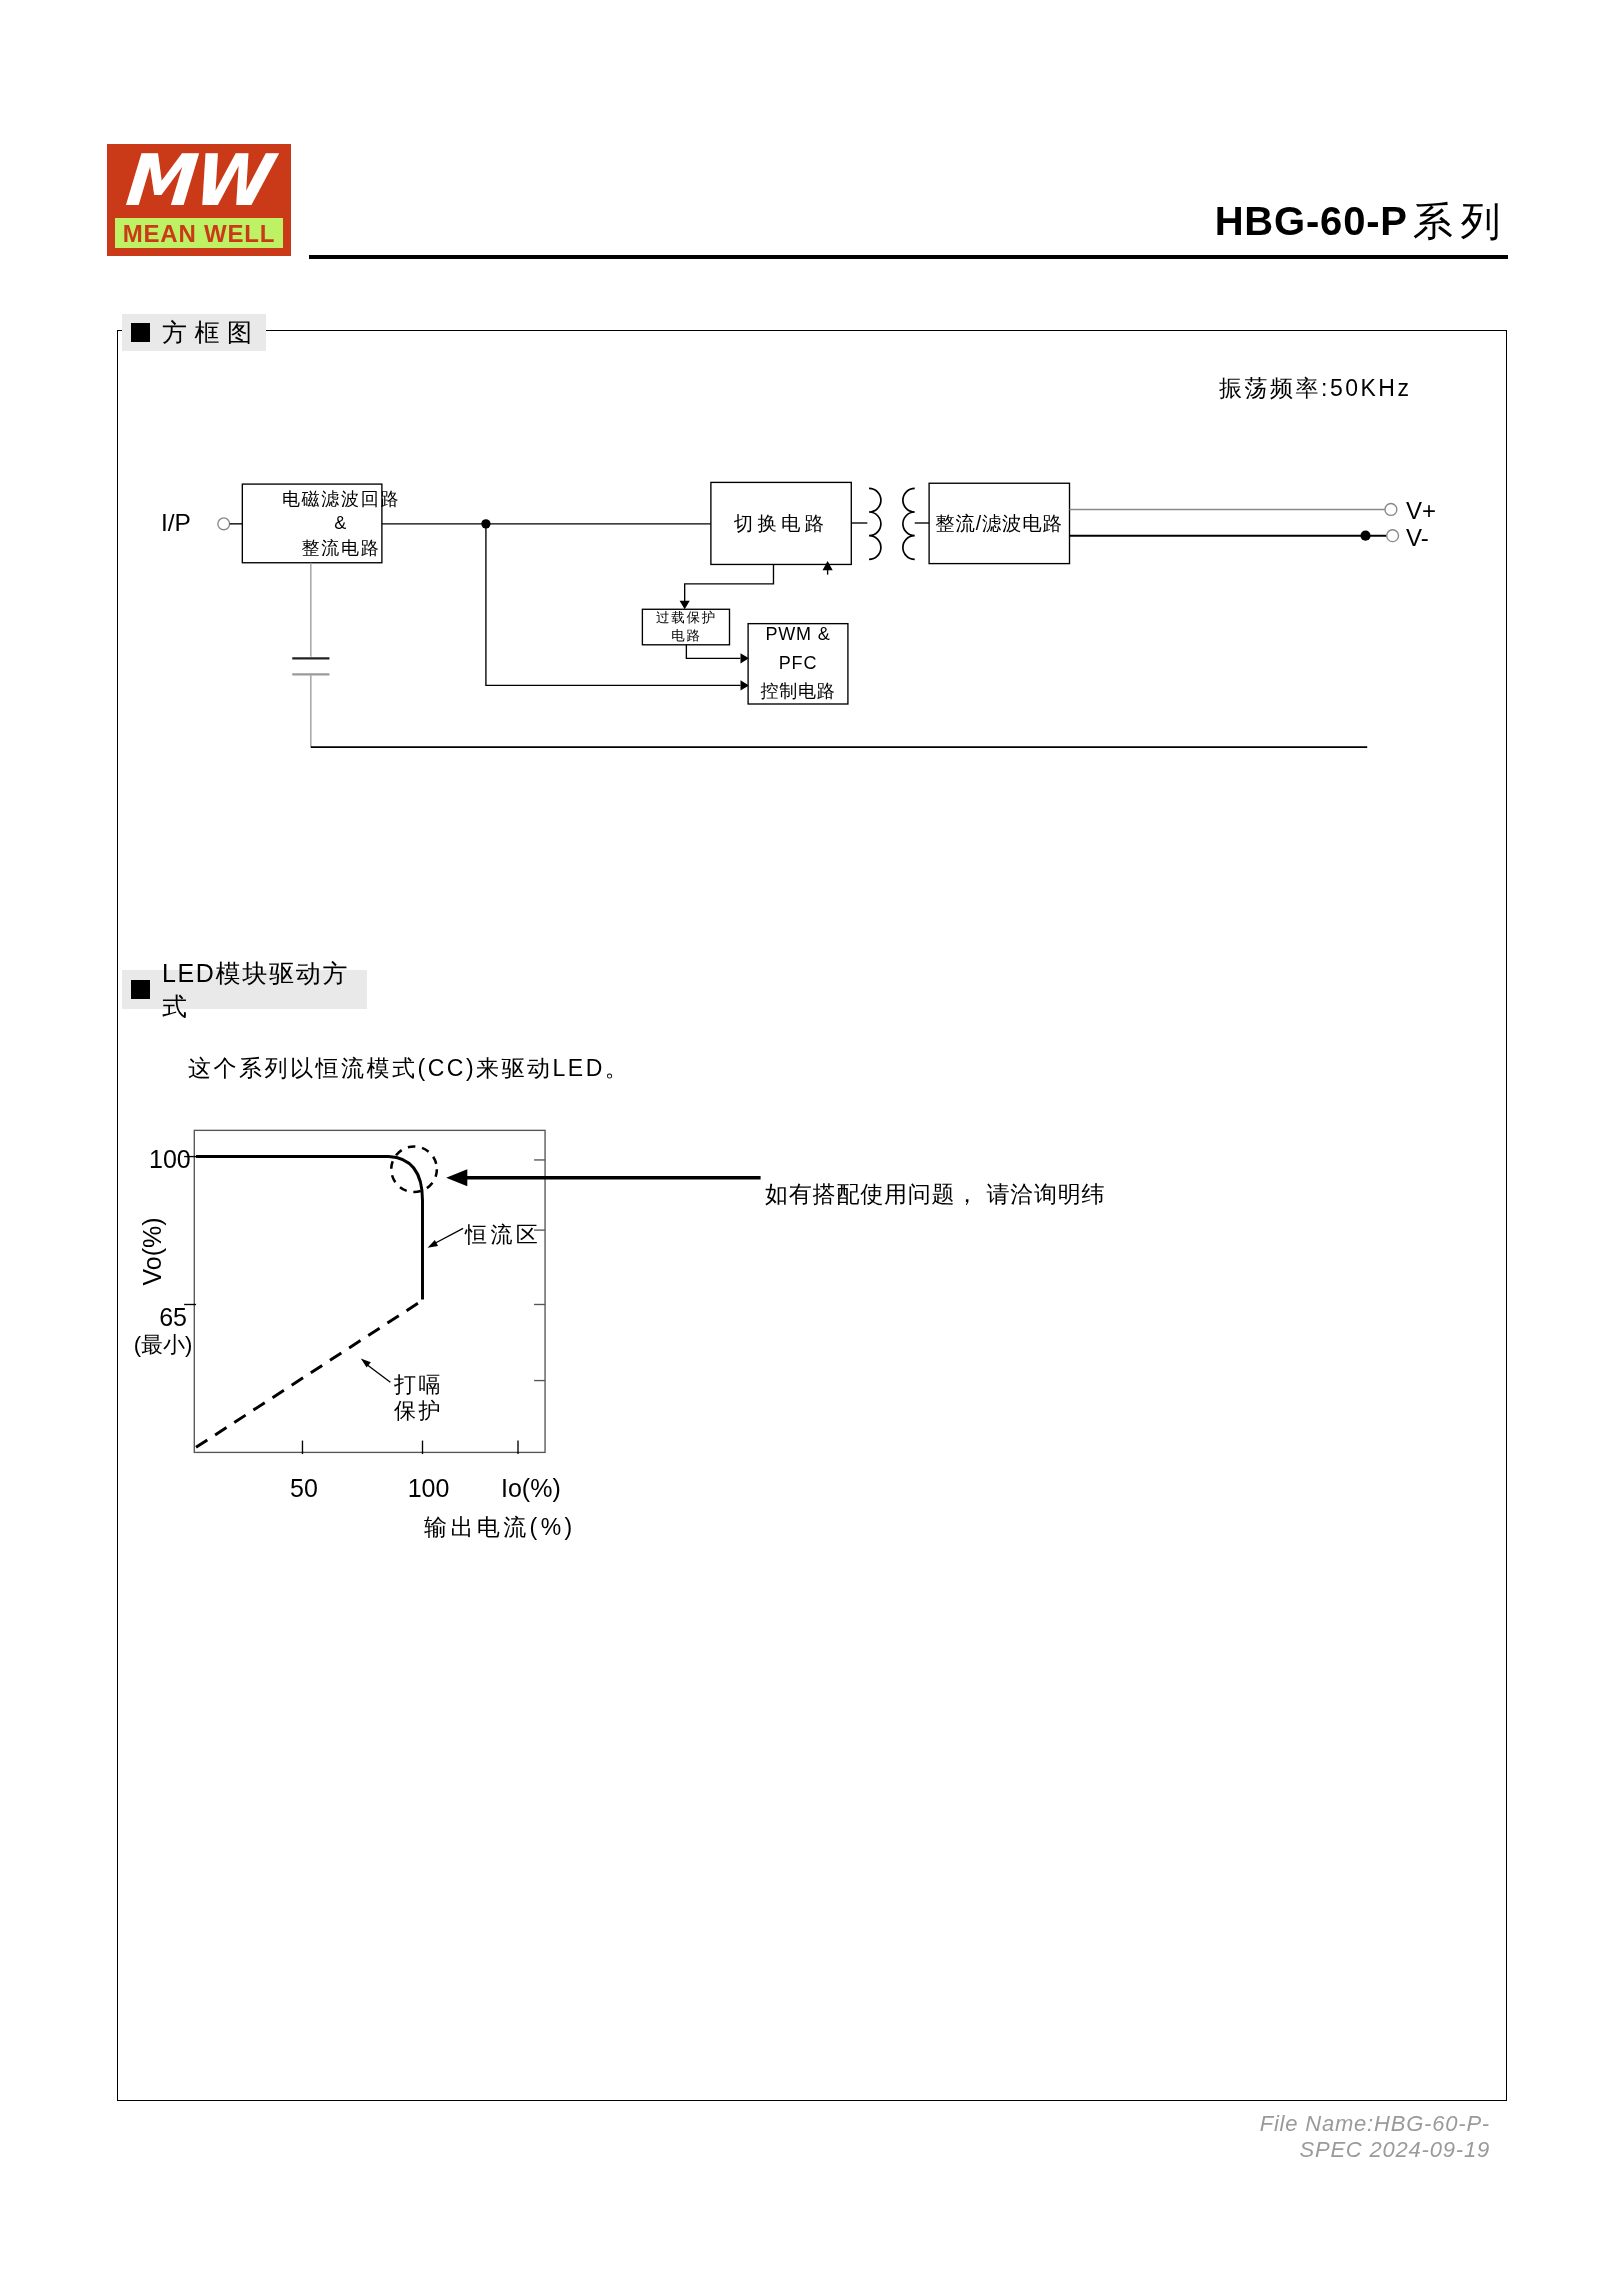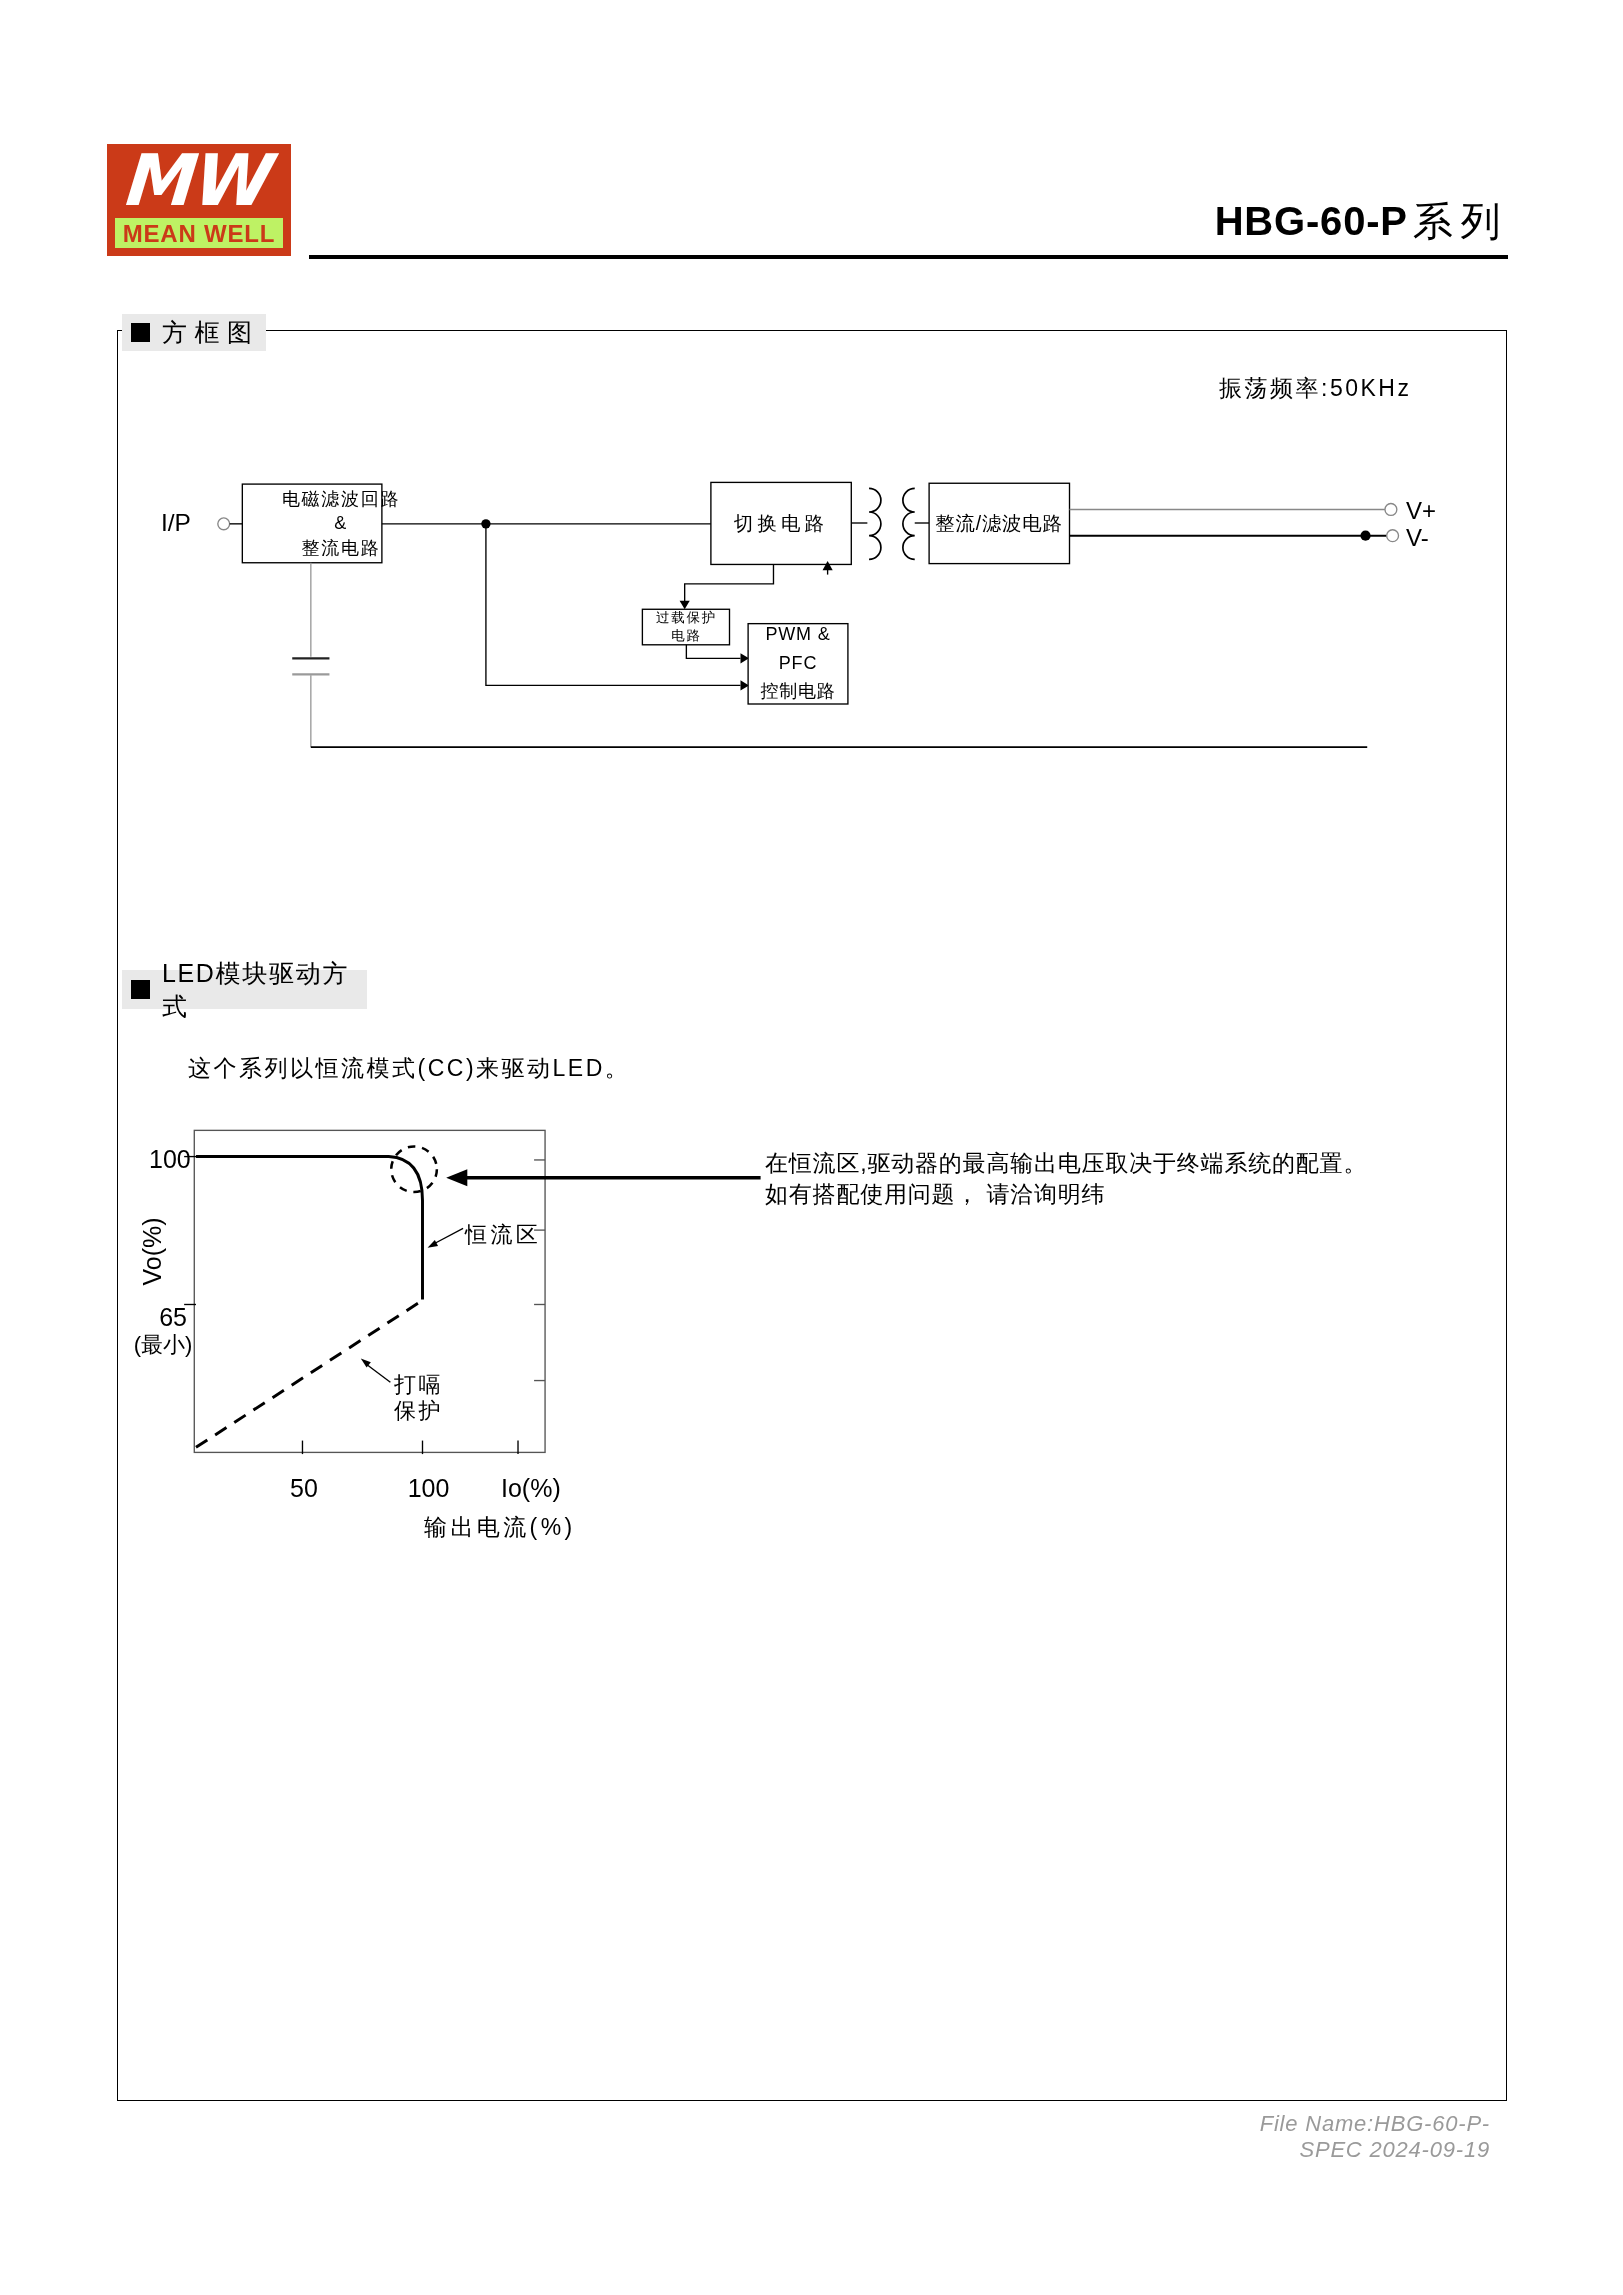--- a/index.html
+++ b/index.html
@@ -198,19 +198,18 @@
   <div class="abs ylab">Vo(%)</div>
   <div class="abs ytick65">65</div>
   <div class="abs ytickmin">(最小)</div>
   <div class="abs xtick50">50</div>
   <div class="abs xtick100">100</div>
   <div class="abs xunit">Io(%)</div>
   <div class="abs xlab">输出电流(%)</div>
   <div class="abs cclab">恒流区</div>
   <div class="abs hic1">打嗝</div>
   <div class="abs hic2">保护</div>
-  <div class="abs anno1">在恒流区,驱动器的最高输出电压取决于终端系统的配置。</div>
   <div class="abs anno2">如有搭配使用问题， 请洽询明纬</div>
 
   <div class="abs footer">File Name:HBG-60-P-SPEC 2024-09-19</div>
 
 </div>
 
 
 </body></html>

